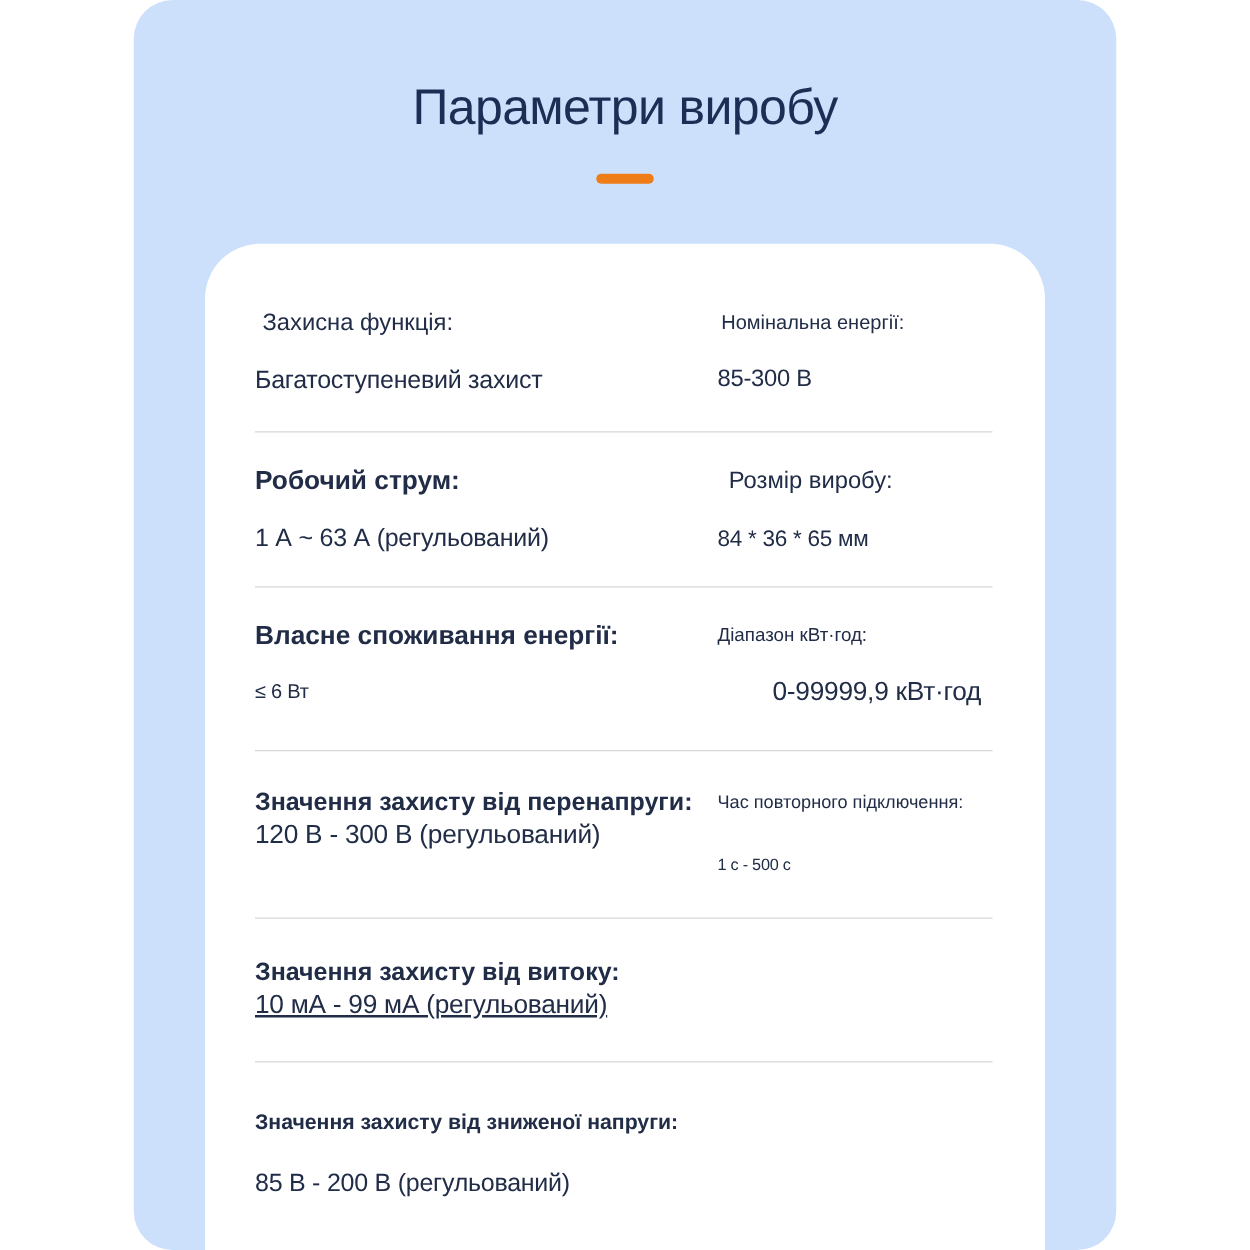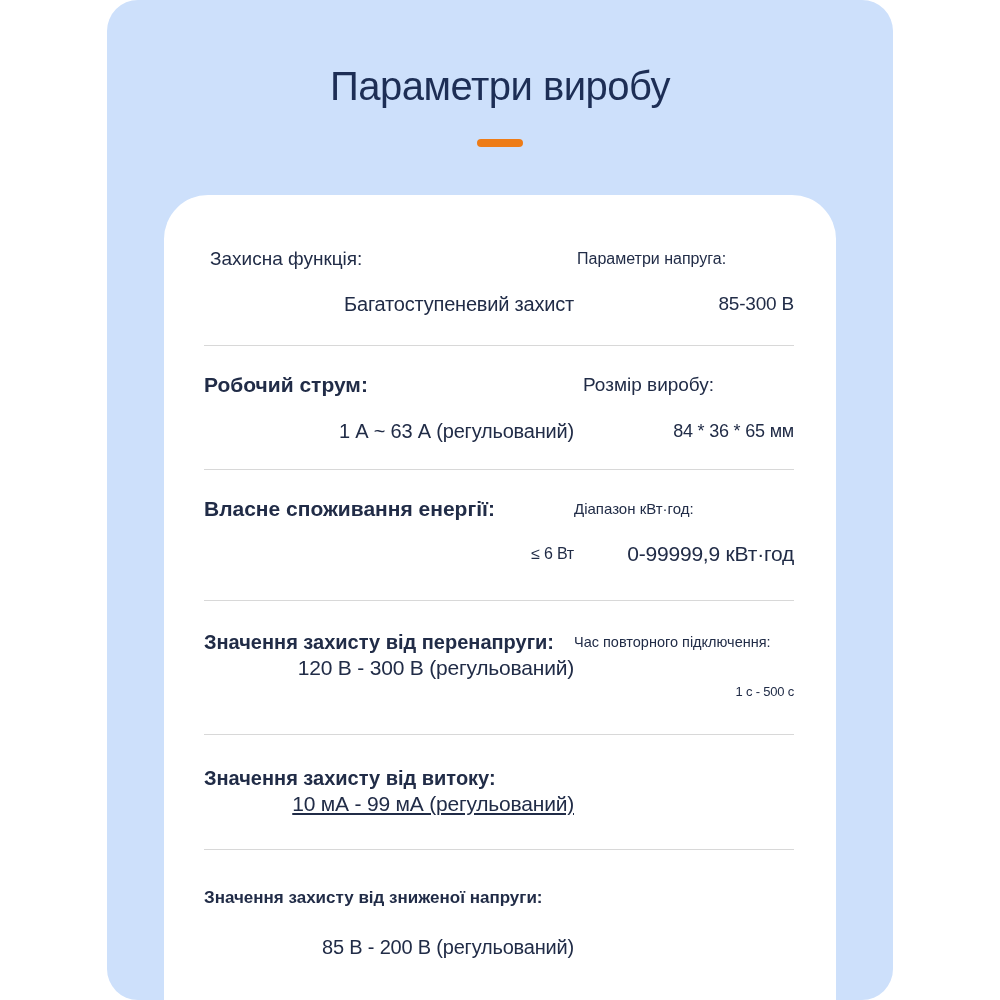--- a/index.html
+++ b/index.html
@@ -43,21 +43,21 @@
   }
   .row {
     display: flex;
     border-bottom: 1px solid #d8d8d8;
   }
   .row:last-child { border-bottom: none; }
   .col { display: flex; flex-direction: column; }
   .col.left  { flex: 0 0 370px; }
   .col.right { flex: 1 1 auto; }
   .lbl, .val { color: #212c47; }
-  .val { letter-spacing: -0.2px; text-align: right; }
+  .val { letter-spacing: -0.2px; }
 
   
   .row:nth-child(1) { padding: 24px 0 28px 0; }
   .row:nth-child(1) .lbl { line-height: 24px; }
   .row:nth-child(1) .val { margin-top: 20px; line-height: 26px; }
   .row:nth-child(1) .left  .lbl { font-size: 19px; padding-left: 6px; }
   .row:nth-child(1) .left  .val { font-size: 20px; }
   .row:nth-child(1) .right .lbl { font-size: 16px; padding-left: 3px; }
   .row:nth-child(1) .right .val { font-size: 19px; }
   
@@ -68,21 +68,21 @@
   .row:nth-child(2) .left  .val { font-size: 20px; }
   .row:nth-child(2) .right .lbl { font-size: 19px; padding-left: 9px; }
   .row:nth-child(2) .right .val { font-size: 18px; }
   
   .row:nth-child(3) { padding: 26px 0 34px 0; }
   .row:nth-child(3) .lbl { line-height: 26px; }
   .row:nth-child(3) .val { margin-top: 20px; line-height: 24px; }
   .row:nth-child(3) .left  .lbl { font-size: 21px; font-weight: 700; }
   .row:nth-child(3) .left  .val { font-size: 16px; }
   .row:nth-child(3) .right .lbl { font-size: 15px; }
-  .row:nth-child(3) .right .val { font-size: 21px; }
+  .row:nth-child(3) .right .val { font-size: 21px; margin-left: 44px; }
   
   .row:nth-child(4) { padding: 28px 0 29px 0; }
   .row:nth-child(4) .lbl { line-height: 26px; }
   .row:nth-child(4) .val { line-height: 26px; }
   .row:nth-child(4) .left  .lbl { font-size: 20px; font-weight: 700; }
   .row:nth-child(4) .left  .val { font-size: 21px; }
   .row:nth-child(4) .right .lbl { font-size: 14.5px; }
   .row:nth-child(4) .right .val { font-size: 13px; margin-top: 24px; }
   
   .row:nth-child(5) { padding: 30px 0 32px 0; }
@@ -103,21 +103,21 @@
   <div class="accent-dash"></div>
 
   <div class="card">
 
     <div class="row">
       <div class="col left">
         <div class="lbl">Захисна функція:</div>
         <div class="val">Багатоступеневий захист</div>
       </div>
       <div class="col right">
-        <div class="lbl">Параметри напруга:</div>
+        <div class="lbl">Номінальна енергії:</div>
         <div class="val">85-300 В</div>
       </div>
     </div>
 
     <div class="row">
       <div class="col left">
         <div class="lbl">Робочий струм:</div>
         <div class="val">1 А ~ 63 А (регульований)</div>
       </div>
       <div class="col right">

